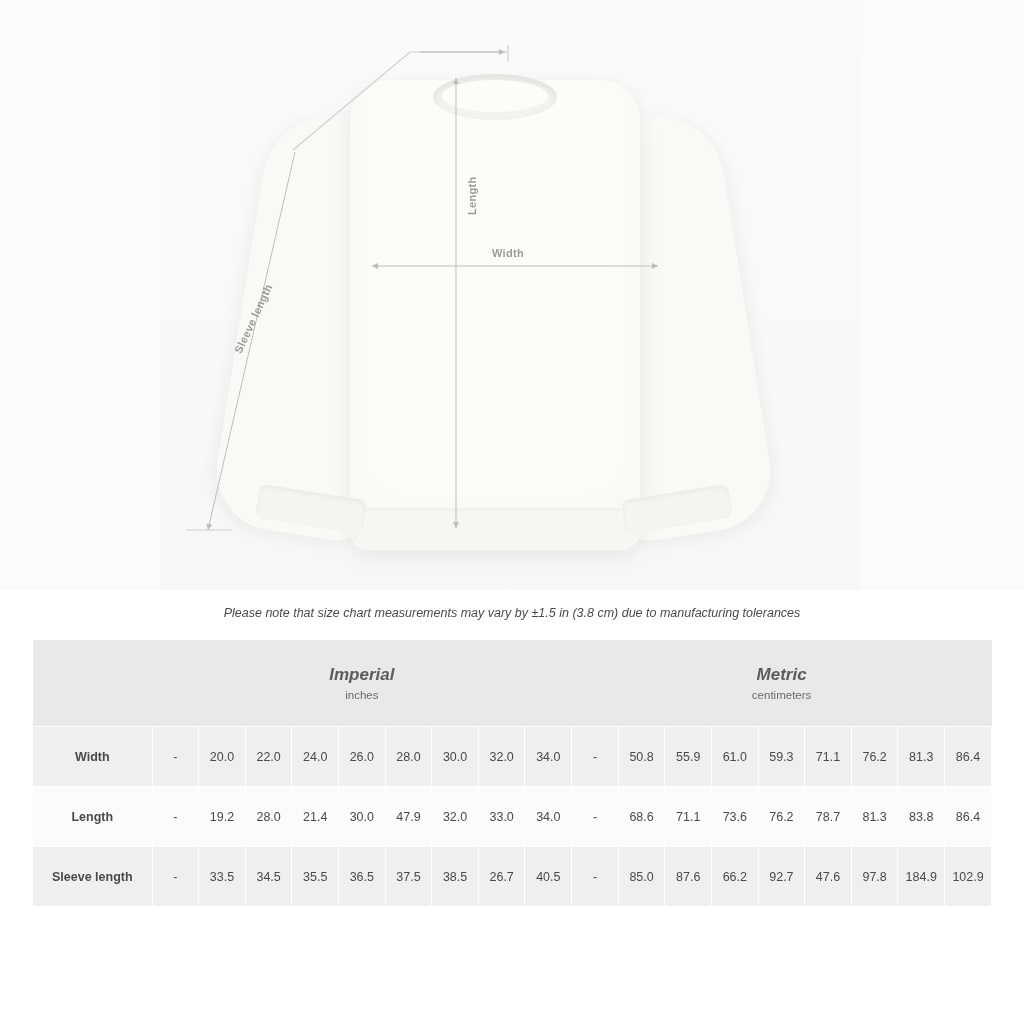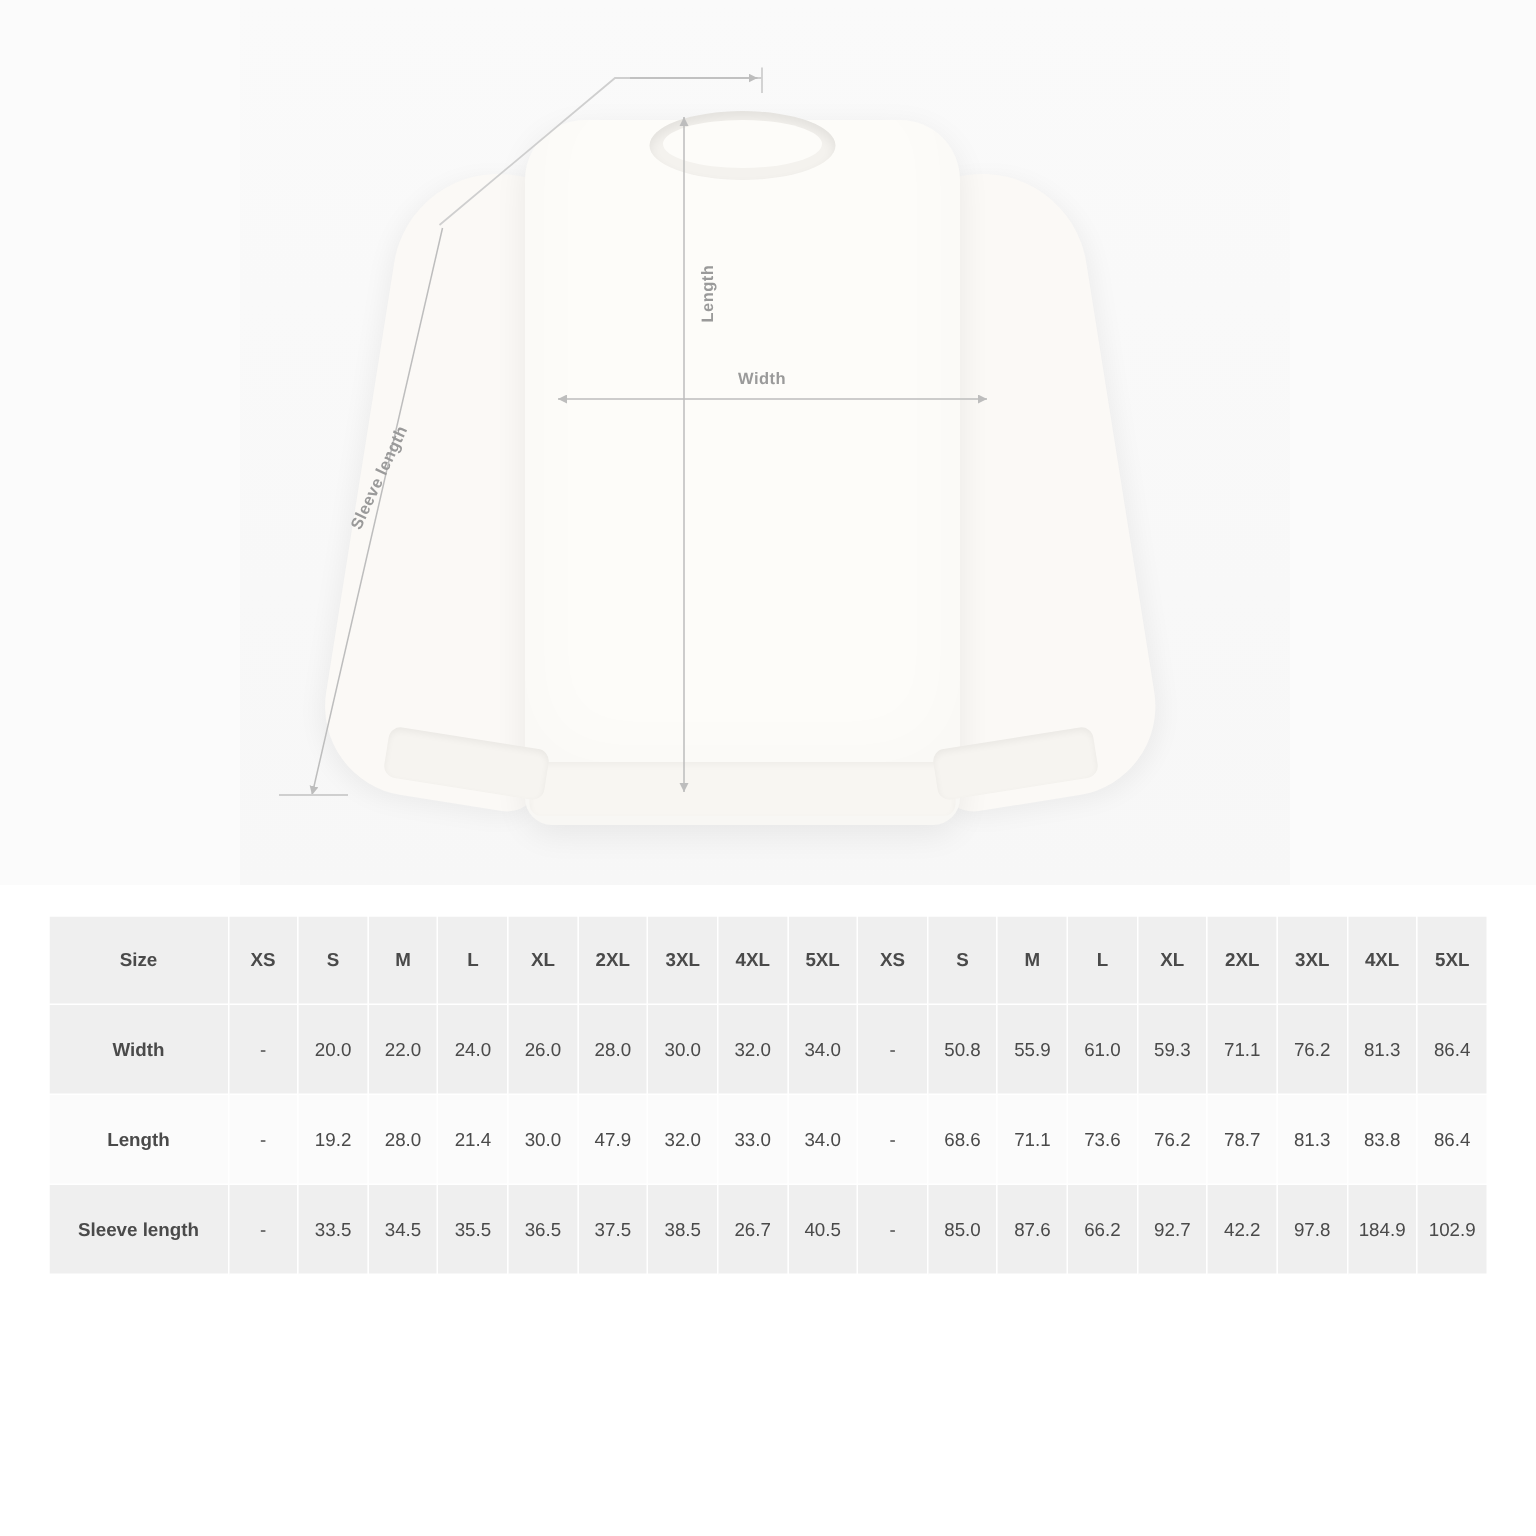--- a/index.html
+++ b/index.html
@@ -267,20 +267,21 @@
     <line x1="295" y1="152" x2="208" y2="530" stroke="#bdbdbd" stroke-width="1" marker-end="url(#arrowEnd)"></line>
     <line x1="186" y1="530" x2="232" y2="530" stroke="#cfcfcf" stroke-width="1.2"></line>
   </svg>
 
   <div class="mlabel vertical" style="left:466px; top:215px;">Length</div>
   <div class="mlabel" style="left:492px; top:247px;">Width</div>
   <div class="mlabel diag" style="left:232px; top:350px;">Sleeve length</div>
 </div>
 
 <div class="title-block">
+  <div class="chart-note">Please note that size chart measurements may vary by ±1.5 in (3.8 cm) due to manufacturing tolerances</div>
 </div>
 
 <div class="table-wrap">
   <table class="sizes">
     <colgroup>
       <col class="col-label">
       <col class="col-val">
         <col class="col-val">
         <col class="col-val">
         <col class="col-val">
@@ -293,42 +294,32 @@
         <col class="col-val">
         <col class="col-val">
         <col class="col-val">
         <col class="col-val">
       <col class="col-val">
         <col class="col-val">
         <col class="col-val">
         <col class="col-val">
     </colgroup>
     <tbody>
-
-      <tr class="head-row">
-        <td class="rowlabel">Size</td>
-        <td>XS</td>
-        <td>S</td>
-        <td>M</td>
-        <td>L</td>
-        <td>XL</td>
-        <td>2XL</td>
-        <td>3XL</td>
-        <td>4XL</td>
-        <td>5XL</td>
-        <td>XS</td>
-        <td>S</td>
-        <td>M</td>
-        <td>L</td>
-        <td>XL</td>
-        <td>2XL</td>
-        <td>3XL</td>
-        <td>4XL</td>
-        <td>5XL</td>
+      <tr>
+        <td class="corner-cell"></td>
+        <td class="sys-head" colspan="9">
+          <div class="sys-name">Imperial</div>
+          <div class="sys-unit">inches</div>
+        </td>
+        <td class="sys-head" colspan="9">
+          <div class="sys-name">Metric</div>
+          <div class="sys-unit">centimeters</div>
+        </td>
       </tr>
+
 
       <tr class="band-a">
         <td class="rowlabel">Width</td>
         <td>-</td>
         <td>20.0</td>
         <td>22.0</td>
         <td>24.0</td>
         <td>26.0</td>
         <td>28.0</td>
         <td>30.0</td>
@@ -376,20 +367,20 @@
         <td>36.5</td>
         <td>37.5</td>
         <td>38.5</td>
         <td>26.7</td>
         <td>40.5</td>
         <td>-</td>
         <td>85.0</td>
         <td>87.6</td>
         <td>66.2</td>
         <td>92.7</td>
-        <td>42.2</td>
+        <td>47.6</td>
         <td>97.8</td>
         <td>184.9</td>
         <td>102.9</td>
       </tr>
     </tbody>
   </table>
 </div>
 
 </body></html>

